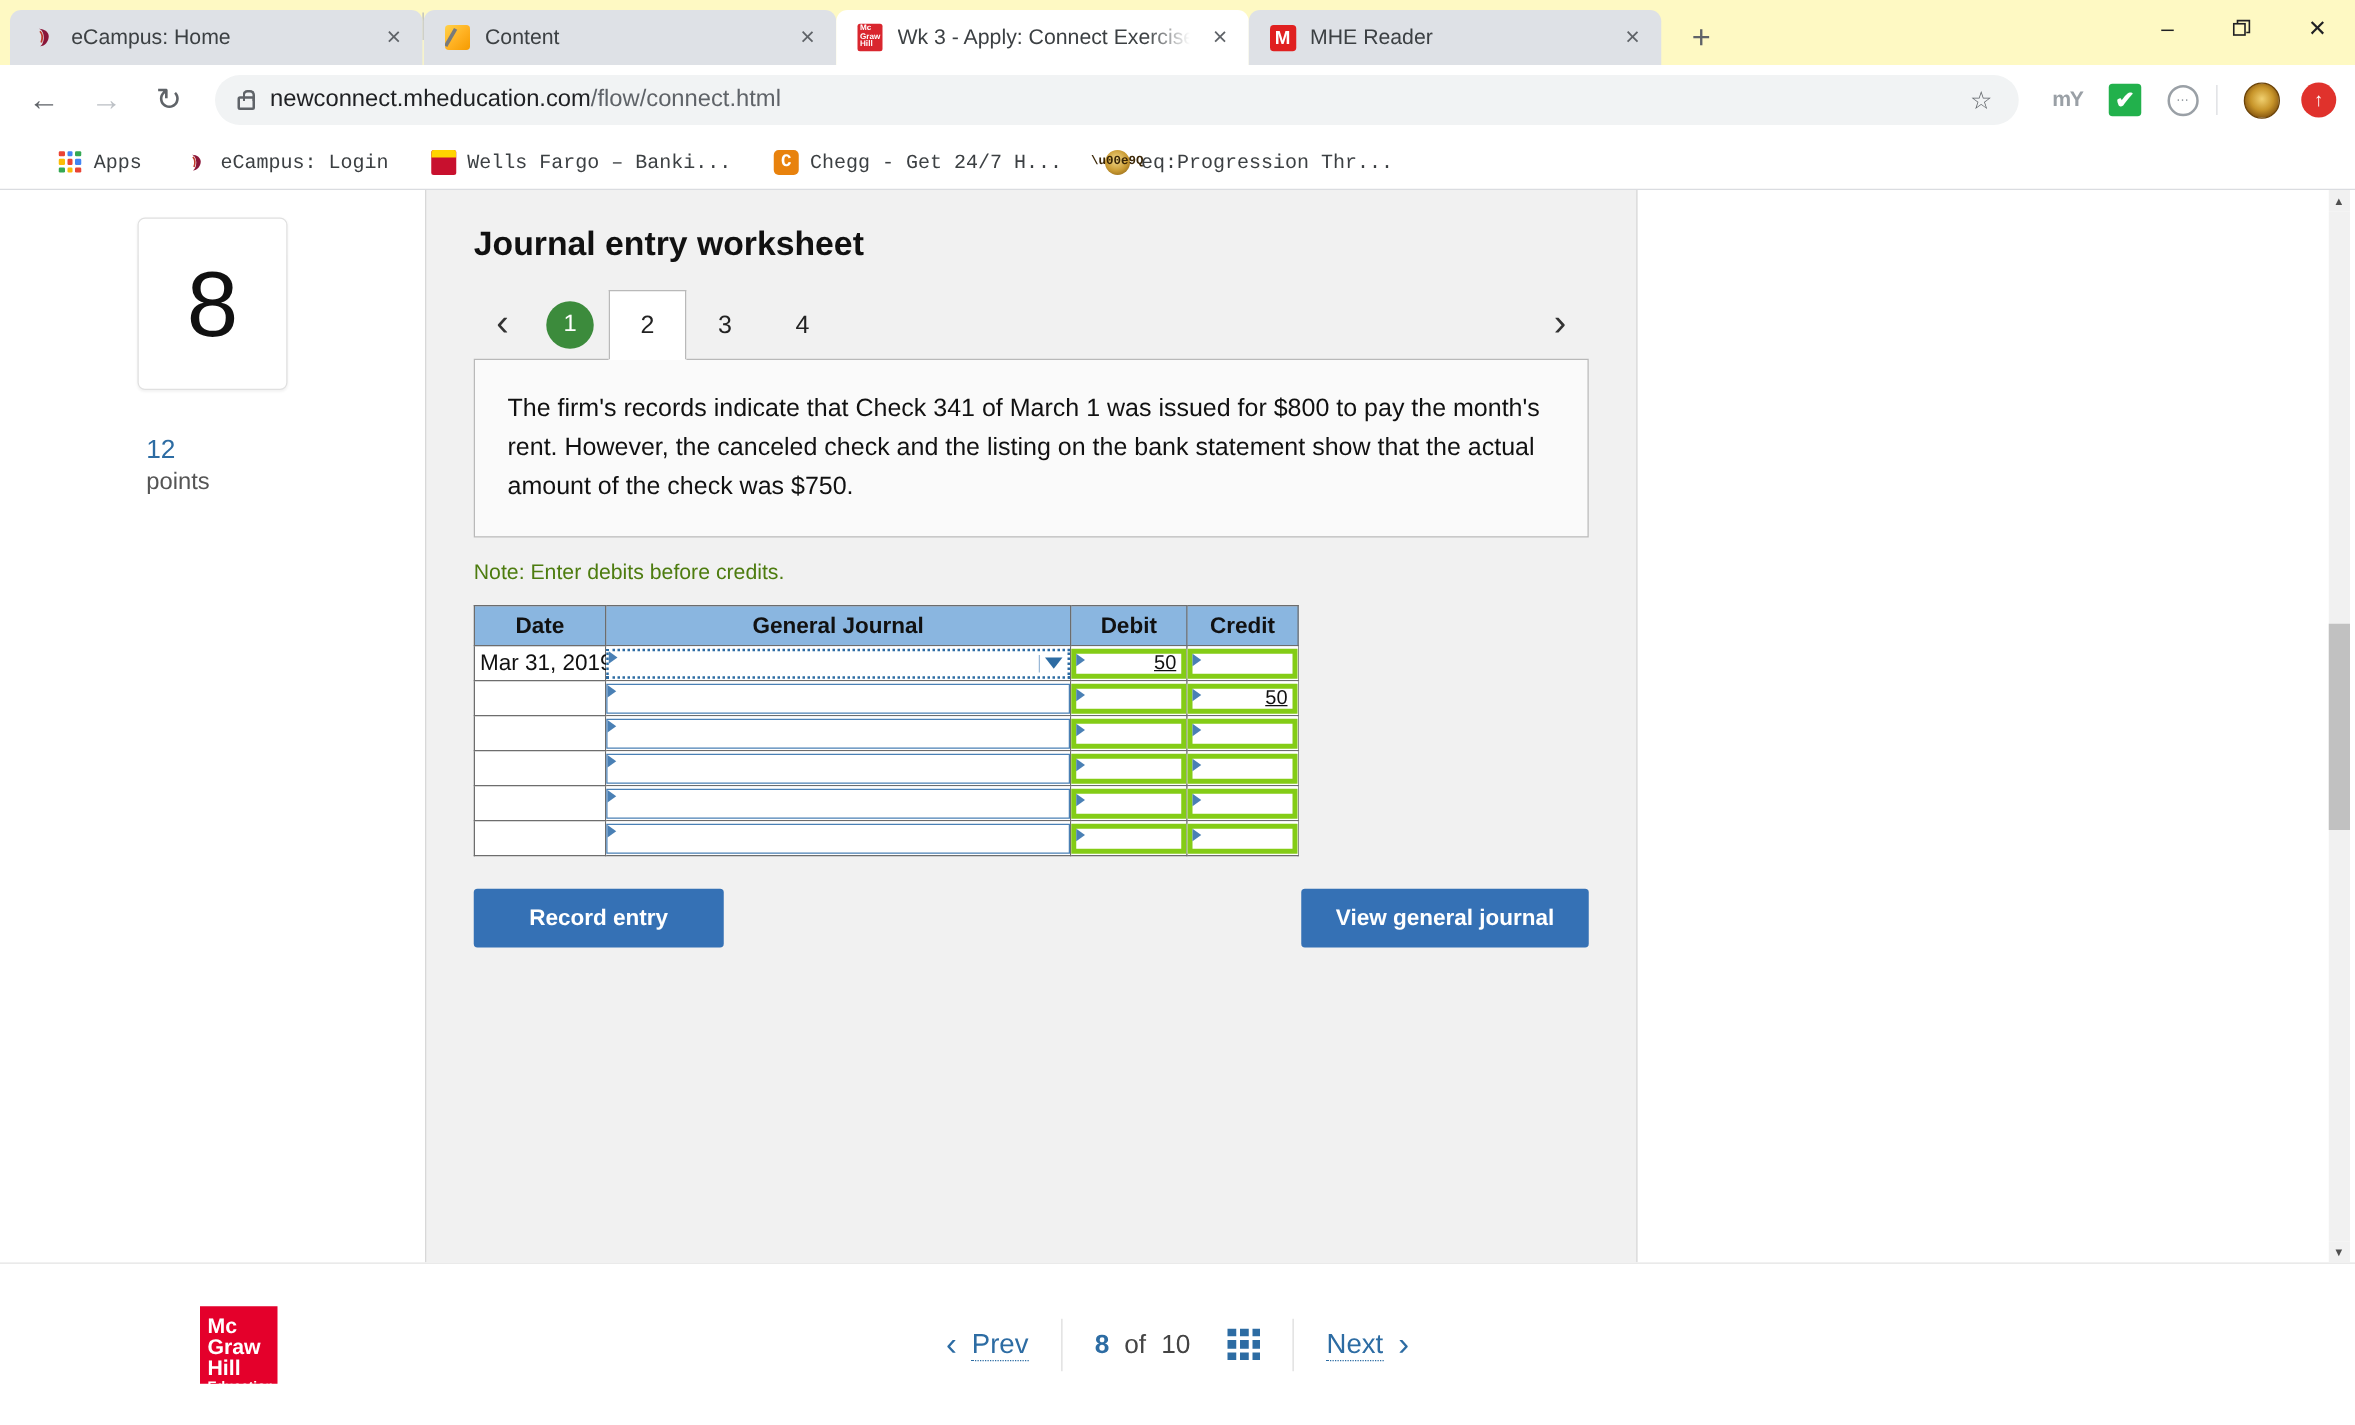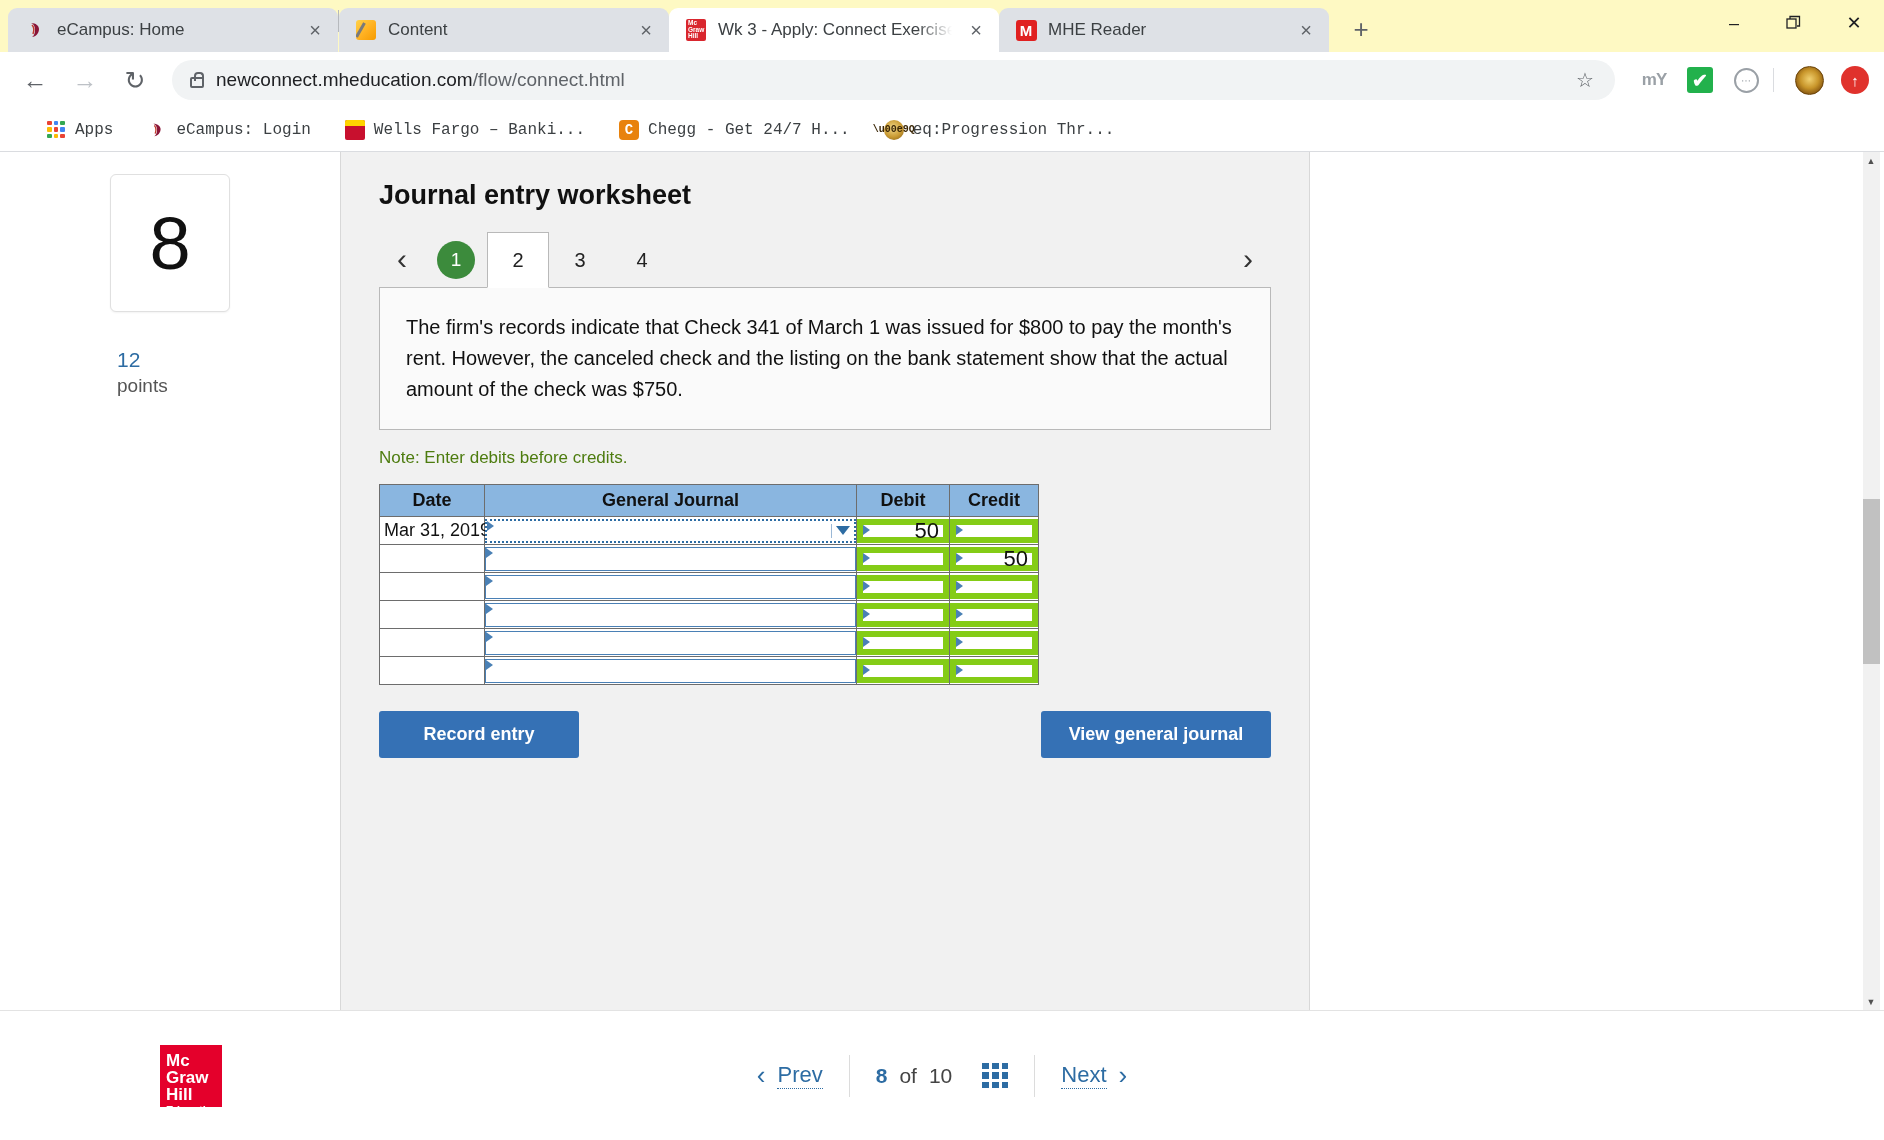--- a/index.html
+++ b/index.html
@@ -190,23 +190,23 @@
     border-left: 7px solid #4a80b5; border-top: 5px solid transparent; border-bottom: 5px solid transparent;
   }
   .gj-caret {
     margin-left:auto; margin-right:4px; width:0;height:0;
     border-left:7px solid transparent;border-right:7px solid transparent;border-top:9px solid #2d6ca3;
   }
   .gj-divider{ position:absolute; right:22px; top:3px; bottom:3px; width:1px; background:#9ab8d6; }
 
   .amt-cell { position:relative; padding:0 2px; }
   .amt-inner {
-    height:24px; border:6px solid #84cc16; background:#fff; position:relative;
+    height:24px; border:4px solid #84cc16; background:#fff; position:relative;
     display:flex; align-items:center; justify-content:flex-end; padding-right:4px;
-    font-size:22px; color:#111;
+    font-size:16px; color:#111;text-decoration:underline;
   }
   .amt-inner::before {
     content:""; position:absolute; left:0px; top:0px;
     border-left: 7px solid #4a80b5; border-top: 5px solid transparent; border-bottom: 5px solid transparent;
   }
 
   .btnrow { display:flex; align-items:center; margin-top: 26px; }
   .btn {
     background:#3571b5; color:#fff; border:none; border-radius:3px;
     font-size:18px; font-weight:bold; padding: 13px 0; text-align:center;

